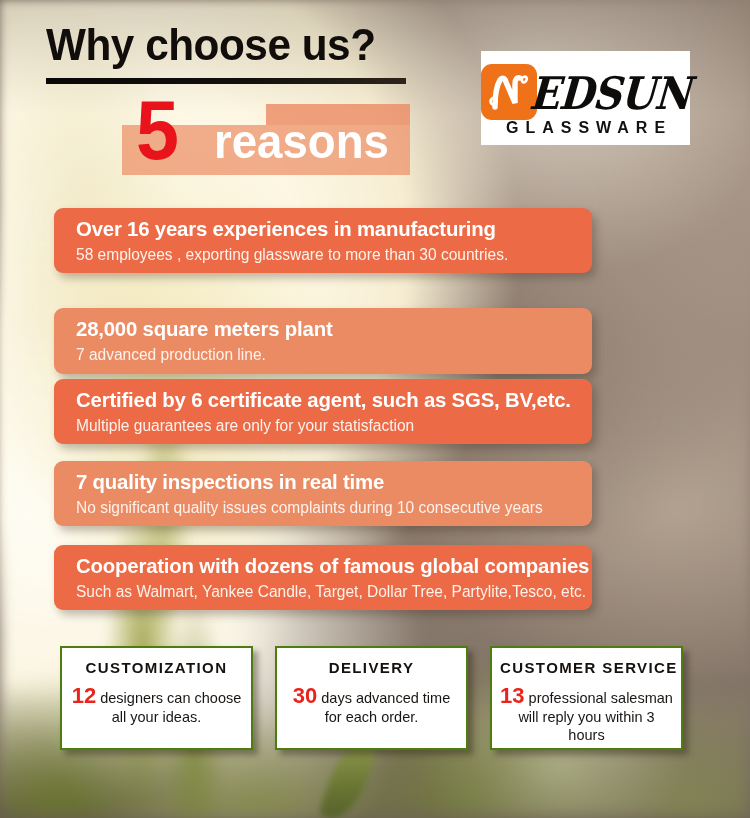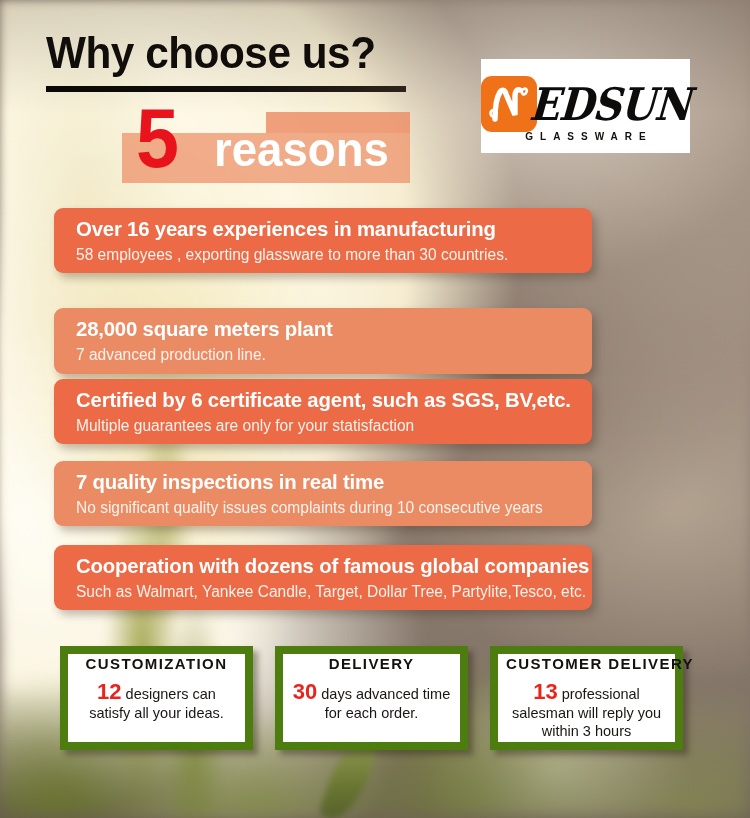--- a/index.html
+++ b/index.html
@@ -91,21 +91,21 @@
   }
   .bg-vignette {
     background:
       linear-gradient(to bottom, rgba(40,32,24,0.16) 0%, rgba(40,32,24,0) 14%),
       linear-gradient(to top, rgba(30,28,16,0.12) 0%, rgba(30,28,16,0) 12%);
   }
 
   
   .header {
     position: absolute;
-    left: 0; top: 12px;
+    left: 0; top: 4px;
     width: 750px;
     height: 190px;
   }
   .headline {
     position: absolute;
     left: 46px;
     top: 18px;
     font-size: 45px;
     line-height: 1;
     font-weight: 700;
@@ -198,21 +198,21 @@
     font-family: "DejaVu Serif", serif;
     font-size: 40px;
     font-style: italic;
     font-weight: 700;
     color: #0e0c0a;
     letter-spacing: -1px;
     margin-left: -4px;
     transform: skewX(-6deg) scaleY(1.12);
   }
   .logo-sub {
-    font-size: 10px;
+    font-size: 16px;
     font-weight: 700;
     letter-spacing: 7px;
     color: #15100d;
     margin-top: -4px;
     padding-left: 7px;
   }
 
   
   .reasons {
     position: absolute;
@@ -259,25 +259,25 @@
     top: 646px;
     width: 750px;
     height: 110px;
   }
   .info-box {
     position: absolute;
     top: 0;
     width: 193px;
     height: 104px;
     background: #ffffff;
-    border: 8px solid #4d7c0f;
+    border: 2px solid #4d7c0f;
     box-sizing: border-box;
     box-shadow: 5px 5px 6px rgba(45,35,22,0.42);
     text-align: center;
-    padding: 2px 8px 0 8px;
+    padding: 12px 8px 0 8px;
   }
   .box-1 { left: 60px; }
   .box-2 { left: 275px; }
   .box-3 { left: 490px; }
   .box-title {
     font-size: 15px;
     font-weight: 700;
     color: #15110e;
     letter-spacing: 1.4px;
     line-height: 1.1;
@@ -357,25 +357,25 @@
       </div>
       <div class="reason-bar dark" style="top: 545px; min-height: 64px;">
         <div class="reason-title">Cooperation with dozens of famous global companies</div>
         <div class="reason-sub">Such as Walmart, Yankee Candle, Target, Dollar Tree, Partylite,Tesco, etc.</div>
       </div>
     </div>
 
   <div class="boxes" id="info-boxes">
       <div class="info-box box-1">
         <div class="box-title">CUSTOMIZATION</div>
-        <div class="box-body"><span class="box-num">12</span><span> designers can satisfy all your ideas.</span></div>
+        <div class="box-body"><span class="box-num">12</span><span> designers can choose all your ideas.</span></div>
       </div>
       <div class="info-box box-2">
         <div class="box-title">DELIVERY</div>
         <div class="box-body"><span class="box-num">30</span><span> days advanced time for each order.</span></div>
       </div>
       <div class="info-box box-3">
-        <div class="box-title">CUSTOMER DELIVERY</div>
+        <div class="box-title">CUSTOMER SERVICE</div>
         <div class="box-body"><span class="box-num">13</span><span> professional salesman will reply you within 3 hours</span></div>
       </div>
     </div>
 
 </div>
 
 </body></html>

